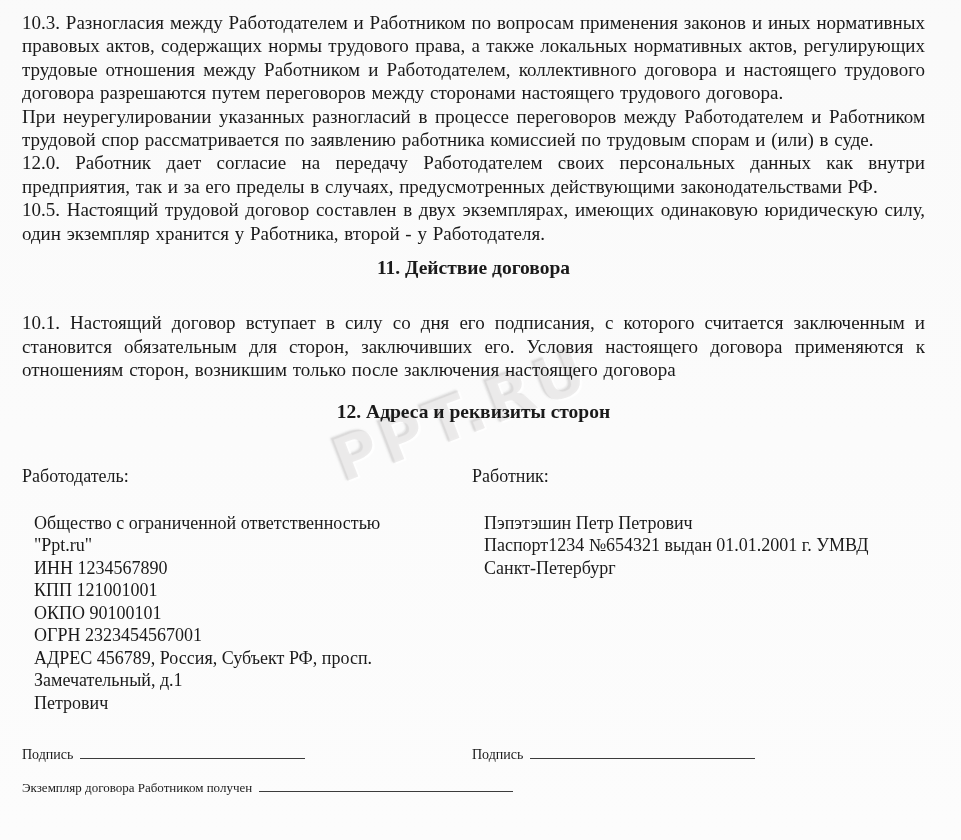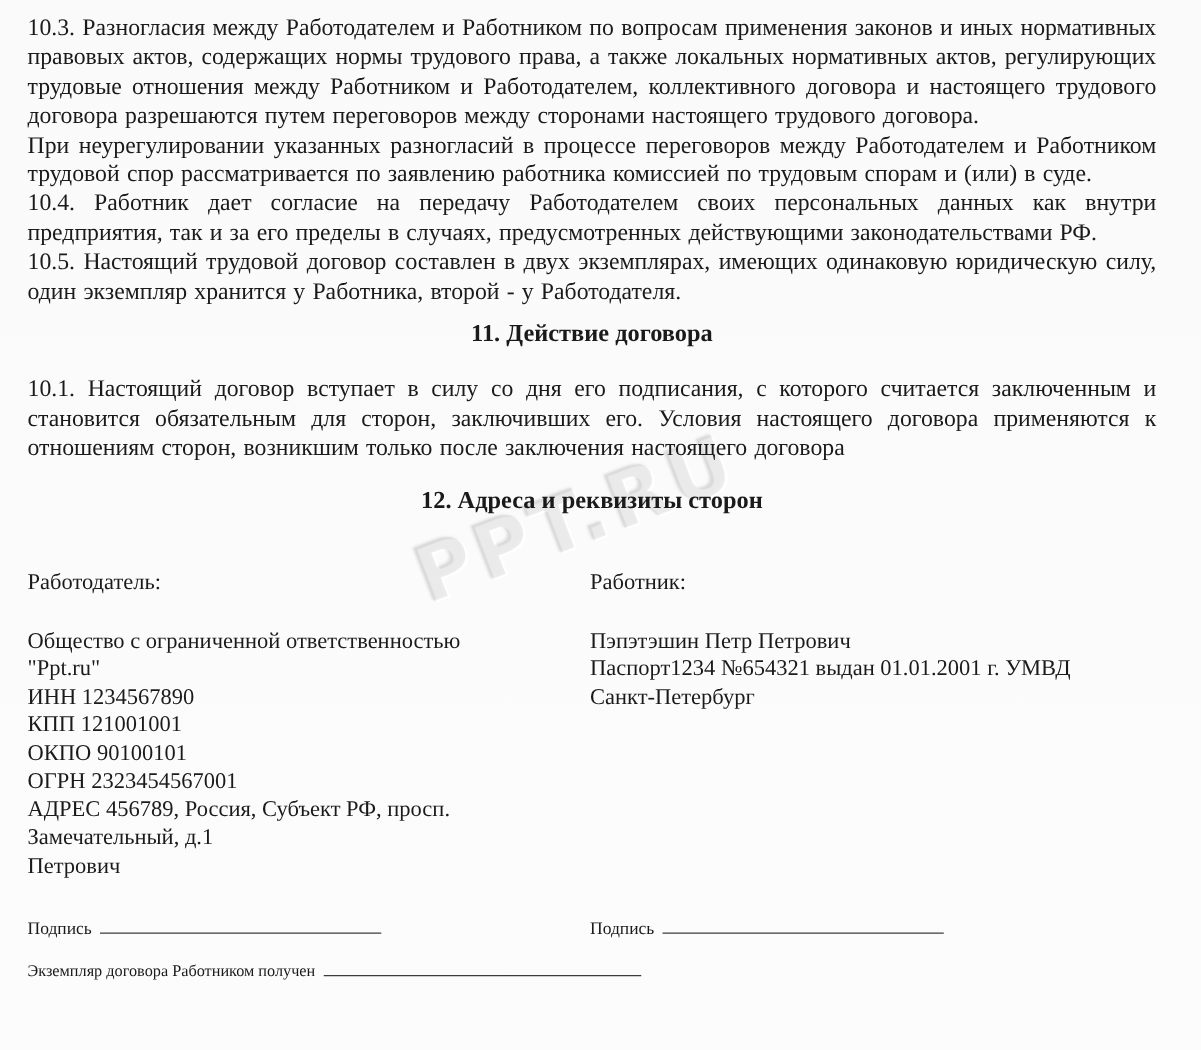--- a/index.html
+++ b/index.html
@@ -50,32 +50,32 @@
     line-height: 23.4px;
     word-spacing: 1px;
   }
   .doc-heading {
     margin: 0;
     text-align: center;
     font-size: 19.5px;
     line-height: 23.4px;
     font-weight: bold;
   }
-  .h11 { margin-top: 11px; margin-bottom: 21px; }
+  .h11 { margin-top: 11px; margin-bottom: 32px; }
   .h12 { margin-top: 18px; margin-bottom: 12px; }
   .parties {
     display: flex;
     margin-top: 42px;
     font-size: 18px;
     line-height: 23.4px;
   }
   .col-left { width: 450px; flex: 0 0 450px; }
   .col-right { flex: 1 1 auto; }
   .party-details { margin-top: 23px; line-height: 22.5px; }
-  .detail-line { white-space: nowrap; }
+  .detail-line { white-space: nowrap; margin-left: 12px; }
   .sig-row {
     display: flex;
     margin-top: 29px;
     font-size: 14px;
     line-height: 23.4px;
   }
   .sig-left { width: 450px; flex: 0 0 450px; }
   .sig-right { flex: 1 1 auto; }
   .blank-line {
     display: inline-block;
@@ -96,21 +96,21 @@
 <body>
 
 <div class="page">
 
   <div class="watermark">PPT.RU</div>
 
   <div class="content">
 
     <p class="body-par">10.3. Разногласия между Работодателем и Работником по вопросам применения законов и иных нормативных правовых актов, содержащих нормы трудового права, а также локальных нормативных актов, регулирующих трудовые отношения между Работником и Работодателем, коллективного договора и настоящего трудового договора разрешаются путем переговоров между сторонами настоящего трудового договора.</p>
     <p class="body-par">При неурегулировании указанных разногласий в процессе переговоров между Работодателем и Работником трудовой спор рассматривается по заявлению работника комиссией по трудовым спорам и (или) в суде.</p>
-    <p class="body-par">10.4. Работник дает согласие на передачу Работодателем своих персональных данных как внутри предприятия, так и за его пределы в случаях, предусмотренных действующими законодательствами РФ.</p>
+    <p class="body-par">12.0. Работник дает согласие на передачу Работодателем своих персональных данных как внутри предприятия, так и за его пределы в случаях, предусмотренных действующими законодательствами РФ.</p>
     <p class="body-par">10.5. Настоящий трудовой договор составлен в двух экземплярах, имеющих одинаковую юридическую силу, один экземпляр хранится у Работника, второй - у Работодателя.</p>
 
     <h2 class="doc-heading h11">11. Действие договора</h2>
 
     <p class="body-par">10.1. Настоящий договор вступает в силу со дня его подписания, с которого считается заключенным и становится обязательным для сторон, заключивших его. Условия настоящего договора применяются к отношениям сторон, возникшим только после заключения настоящего договора</p>
 
     <h2 class="doc-heading h12">12. Адреса и реквизиты сторон</h2>
 
     <div class="parties">
       <div class="col-left">

